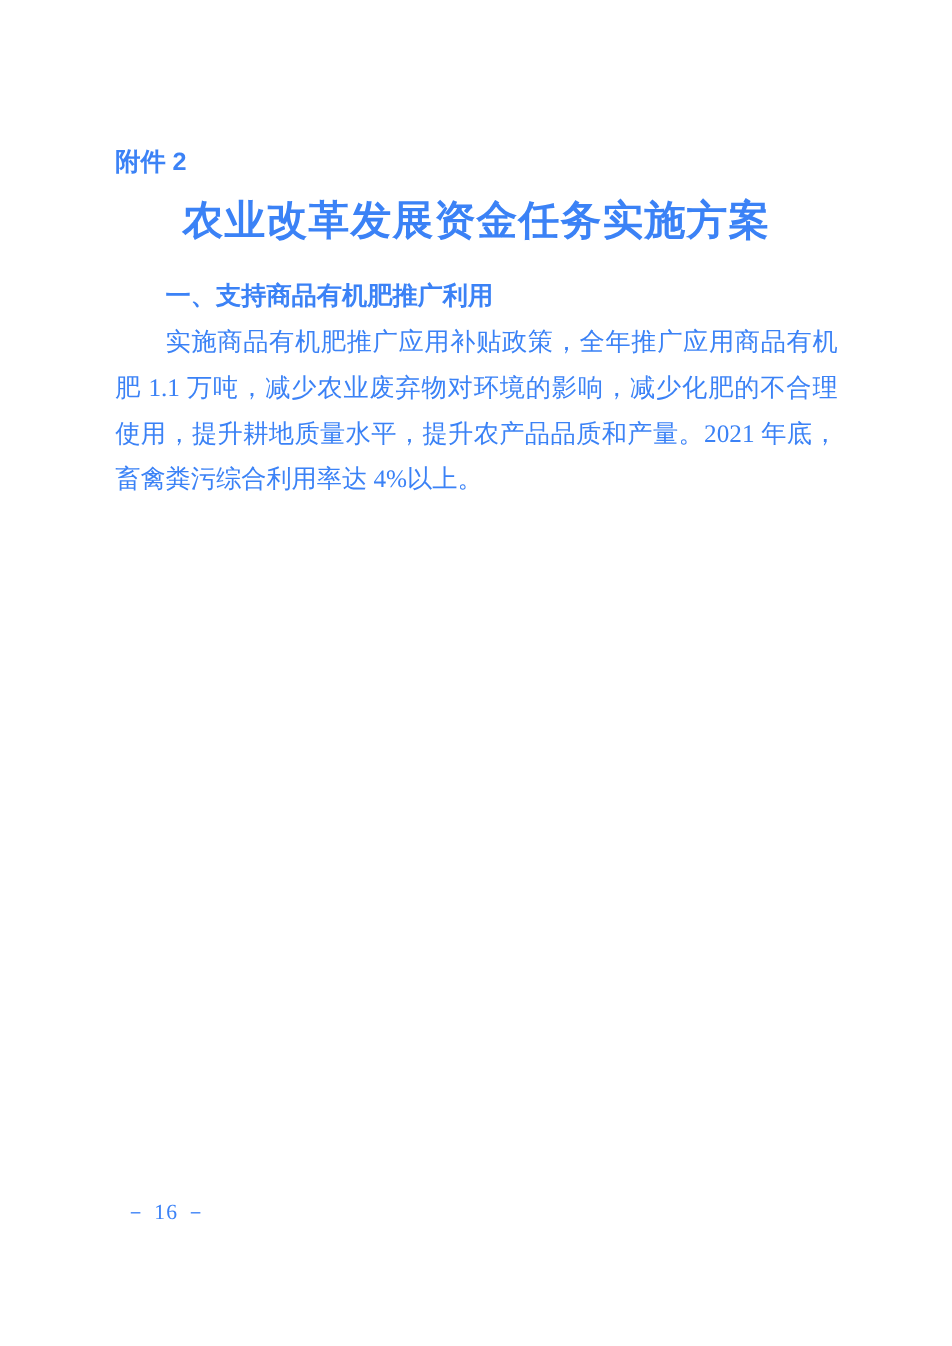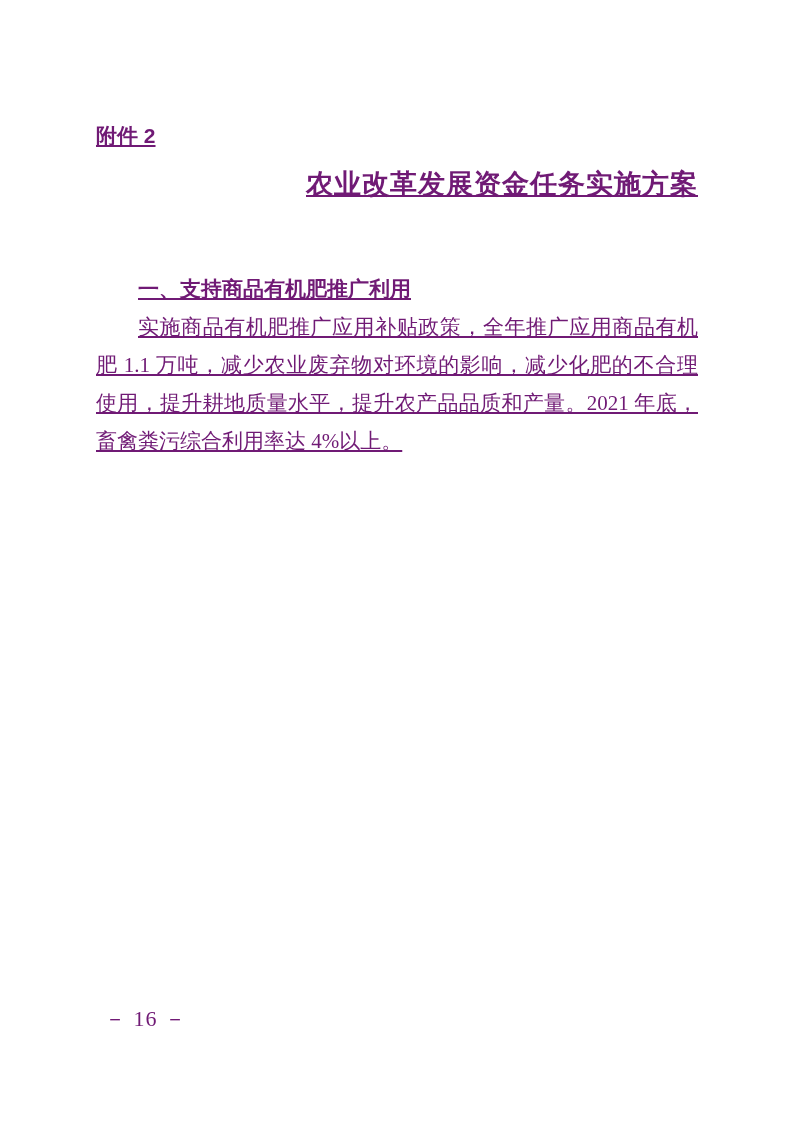--- a/index.html
+++ b/index.html
@@ -9,63 +9,62 @@
   }
   .page {
     position: relative;
     width: 793px;
     height: 1122px;
     margin: 0 auto;
     background: #ffffff;
     box-sizing: border-box;
     padding: 122px 95px 0 96px;
     font-family: "Liberation Serif", "DejaVu Serif", serif;
-    color: #701a75;
+    color: #3b82f6;
     overflow: hidden;
-    text-decoration: underline;
   }
   .attachment {
     font-size: 21px;
     font-weight: 600;
     line-height: 28px;
     margin: 0 0 16px 0;
     font-family: "Liberation Sans", "DejaVu Sans", sans-serif;
   }
   .doc-title {
-    font-size: 27px;
+    font-size: 34px;
     font-weight: 700;
-    text-align: right;
+    text-align: center;
     letter-spacing: 1px;
     margin: 10px 0 0 0;
     line-height: 36px;
     font-family: "Liberation Sans", "DejaVu Sans", sans-serif;
   }
   .doc-body {
-    margin-top: 68px;
+    margin-top: 26px;
     font-size: 21px;
     line-height: 38px;
     text-align: justify;
     text-justify: inter-ideograph;
   }
   .doc-body p {
     margin: 0;
     text-indent: 2em;
   }
   .section-heading {
     font-weight: 700;
     font-family: "Liberation Sans", "DejaVu Sans", sans-serif;
   }
   .subsection-heading {
     font-weight: 600;
   }
   .page-number {
     position: absolute;
     left: 104px;
-    bottom: 88px;
-    font-size: 22px;
+    bottom: 100px;
+    font-size: 18px;
     letter-spacing: 1px;
     margin-top: 30px;
   }
 </style>
 </head>
 <body>
 
 <div class="page">
 
   <div class="attachment">附件 2</div>

